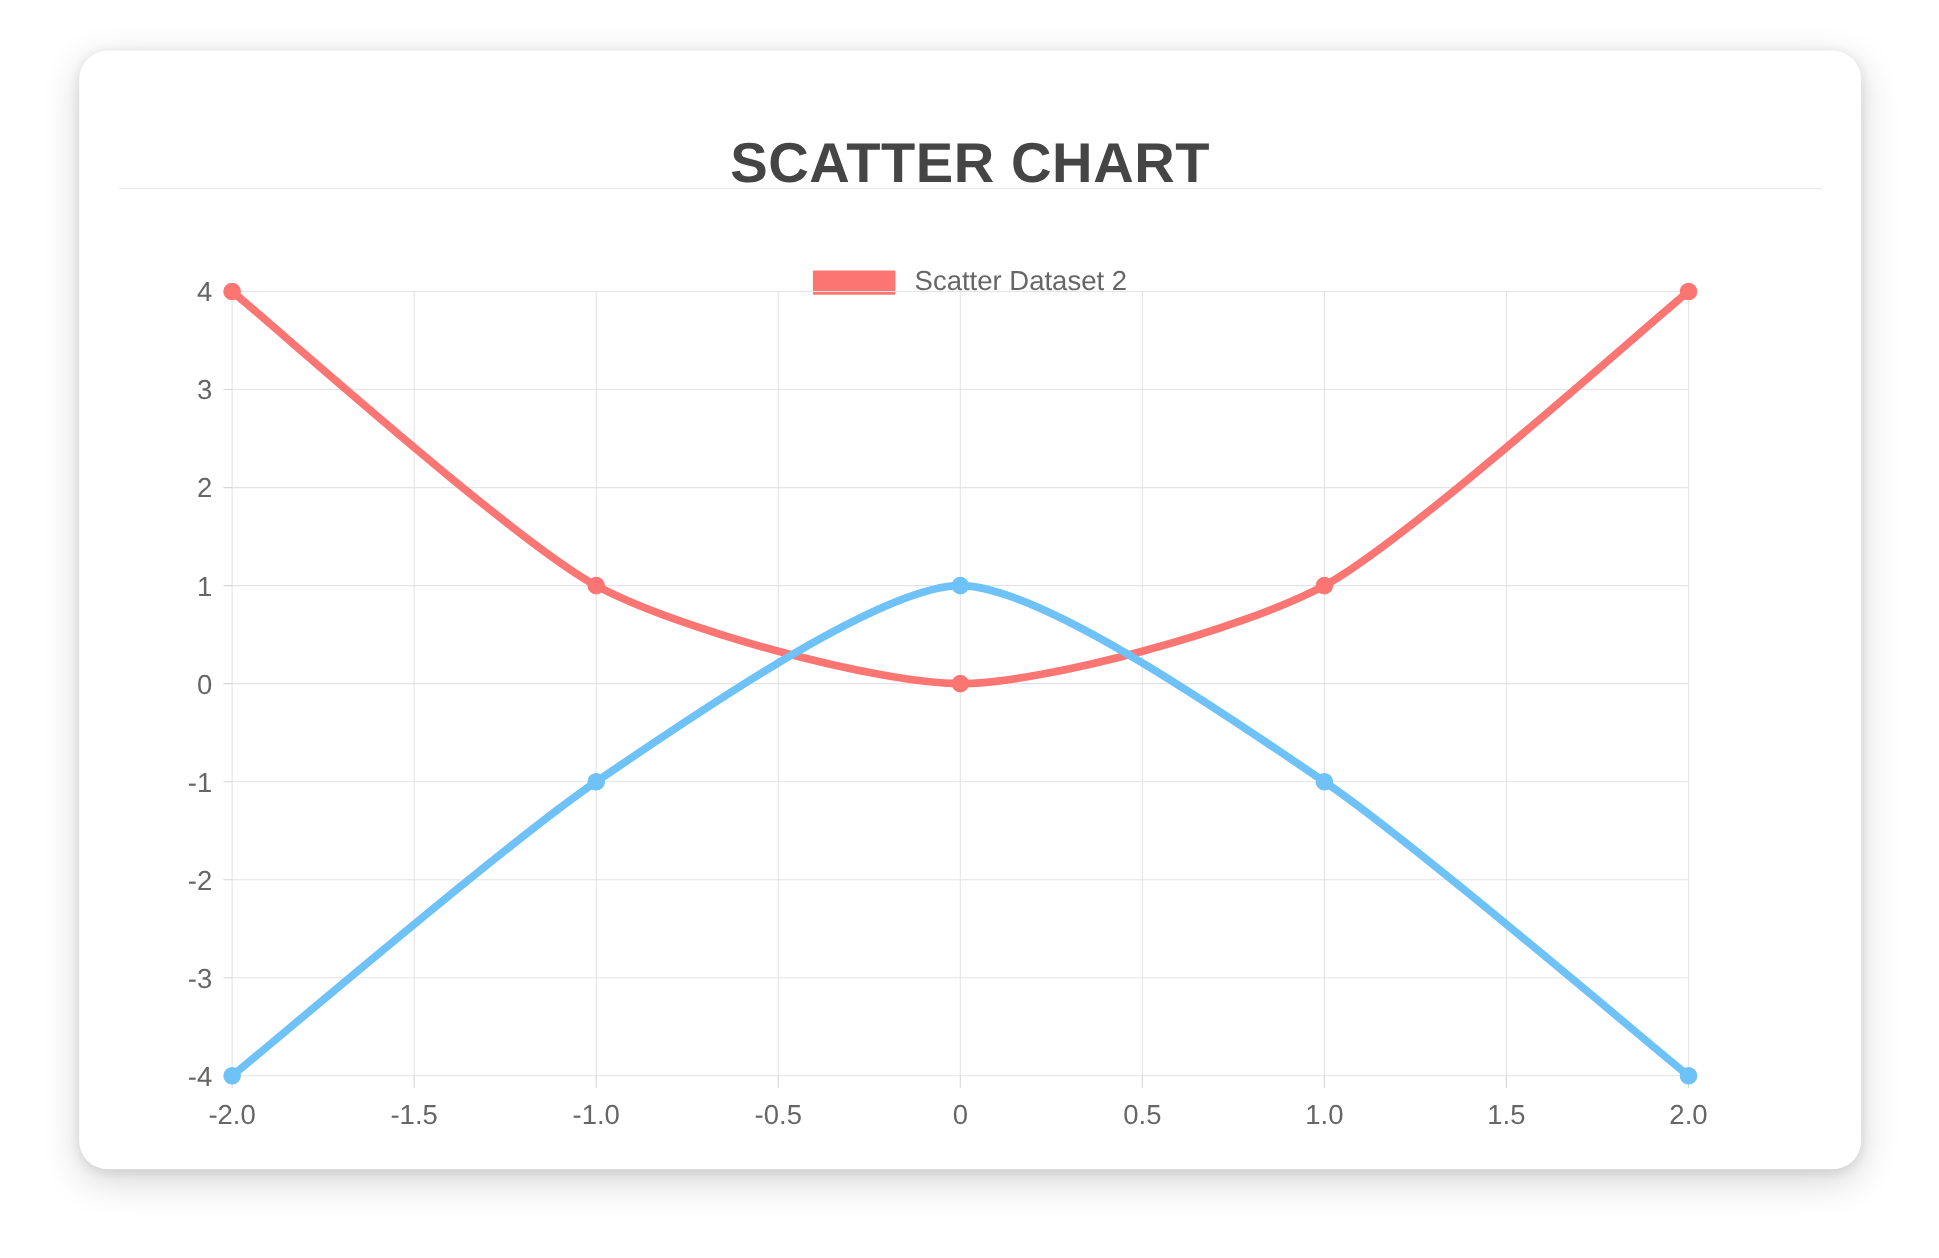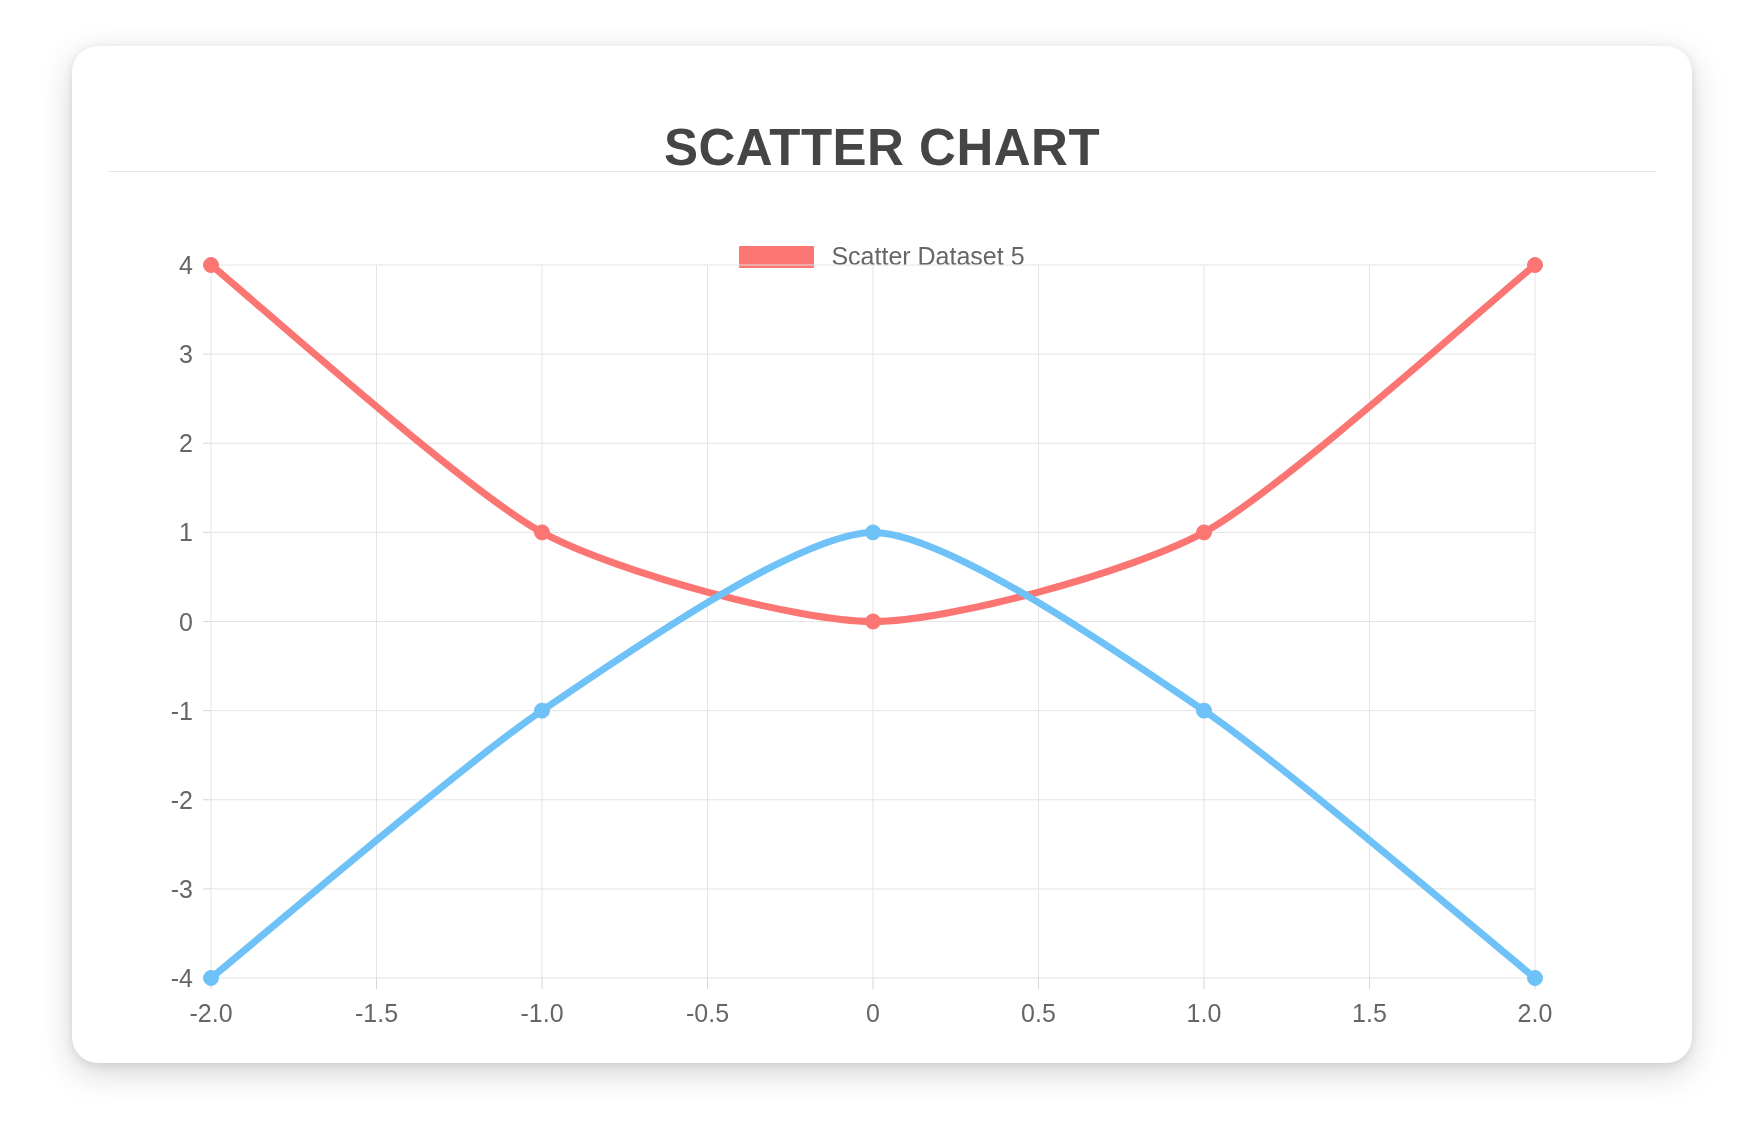--- a/index.html
+++ b/index.html
@@ -105,21 +105,21 @@
 <div id="stage">
   <div id="card">
 
     <div id="chart-title">SCATTER CHART</div>
 
     <div id="title-rule"></div>
 
     <div id="legend">
       <div class="legend-item">
         <span class="legend-swatch" style="background: rgb(251, 117, 115);"></span>
-        <span class="legend-label">Scatter Dataset 5</span>
+        <span class="legend-label">Scatter Dataset 2</span>
       </div>
     </div>
 
     <div id="plot-wrap">
       <svg id="plot-svg" width="1620" height="1017">
         <g id="grid-layer">
             <line x1="139" y1="219" x2="1463" y2="219" class="grid-line"></line>
             <line x1="139" y1="308.125" x2="1463" y2="308.125" class="grid-line"></line>
             <line x1="139" y1="397.25" x2="1463" y2="397.25" class="grid-line"></line>
             <line x1="139" y1="486.375" x2="1463" y2="486.375" class="grid-line"></line>

